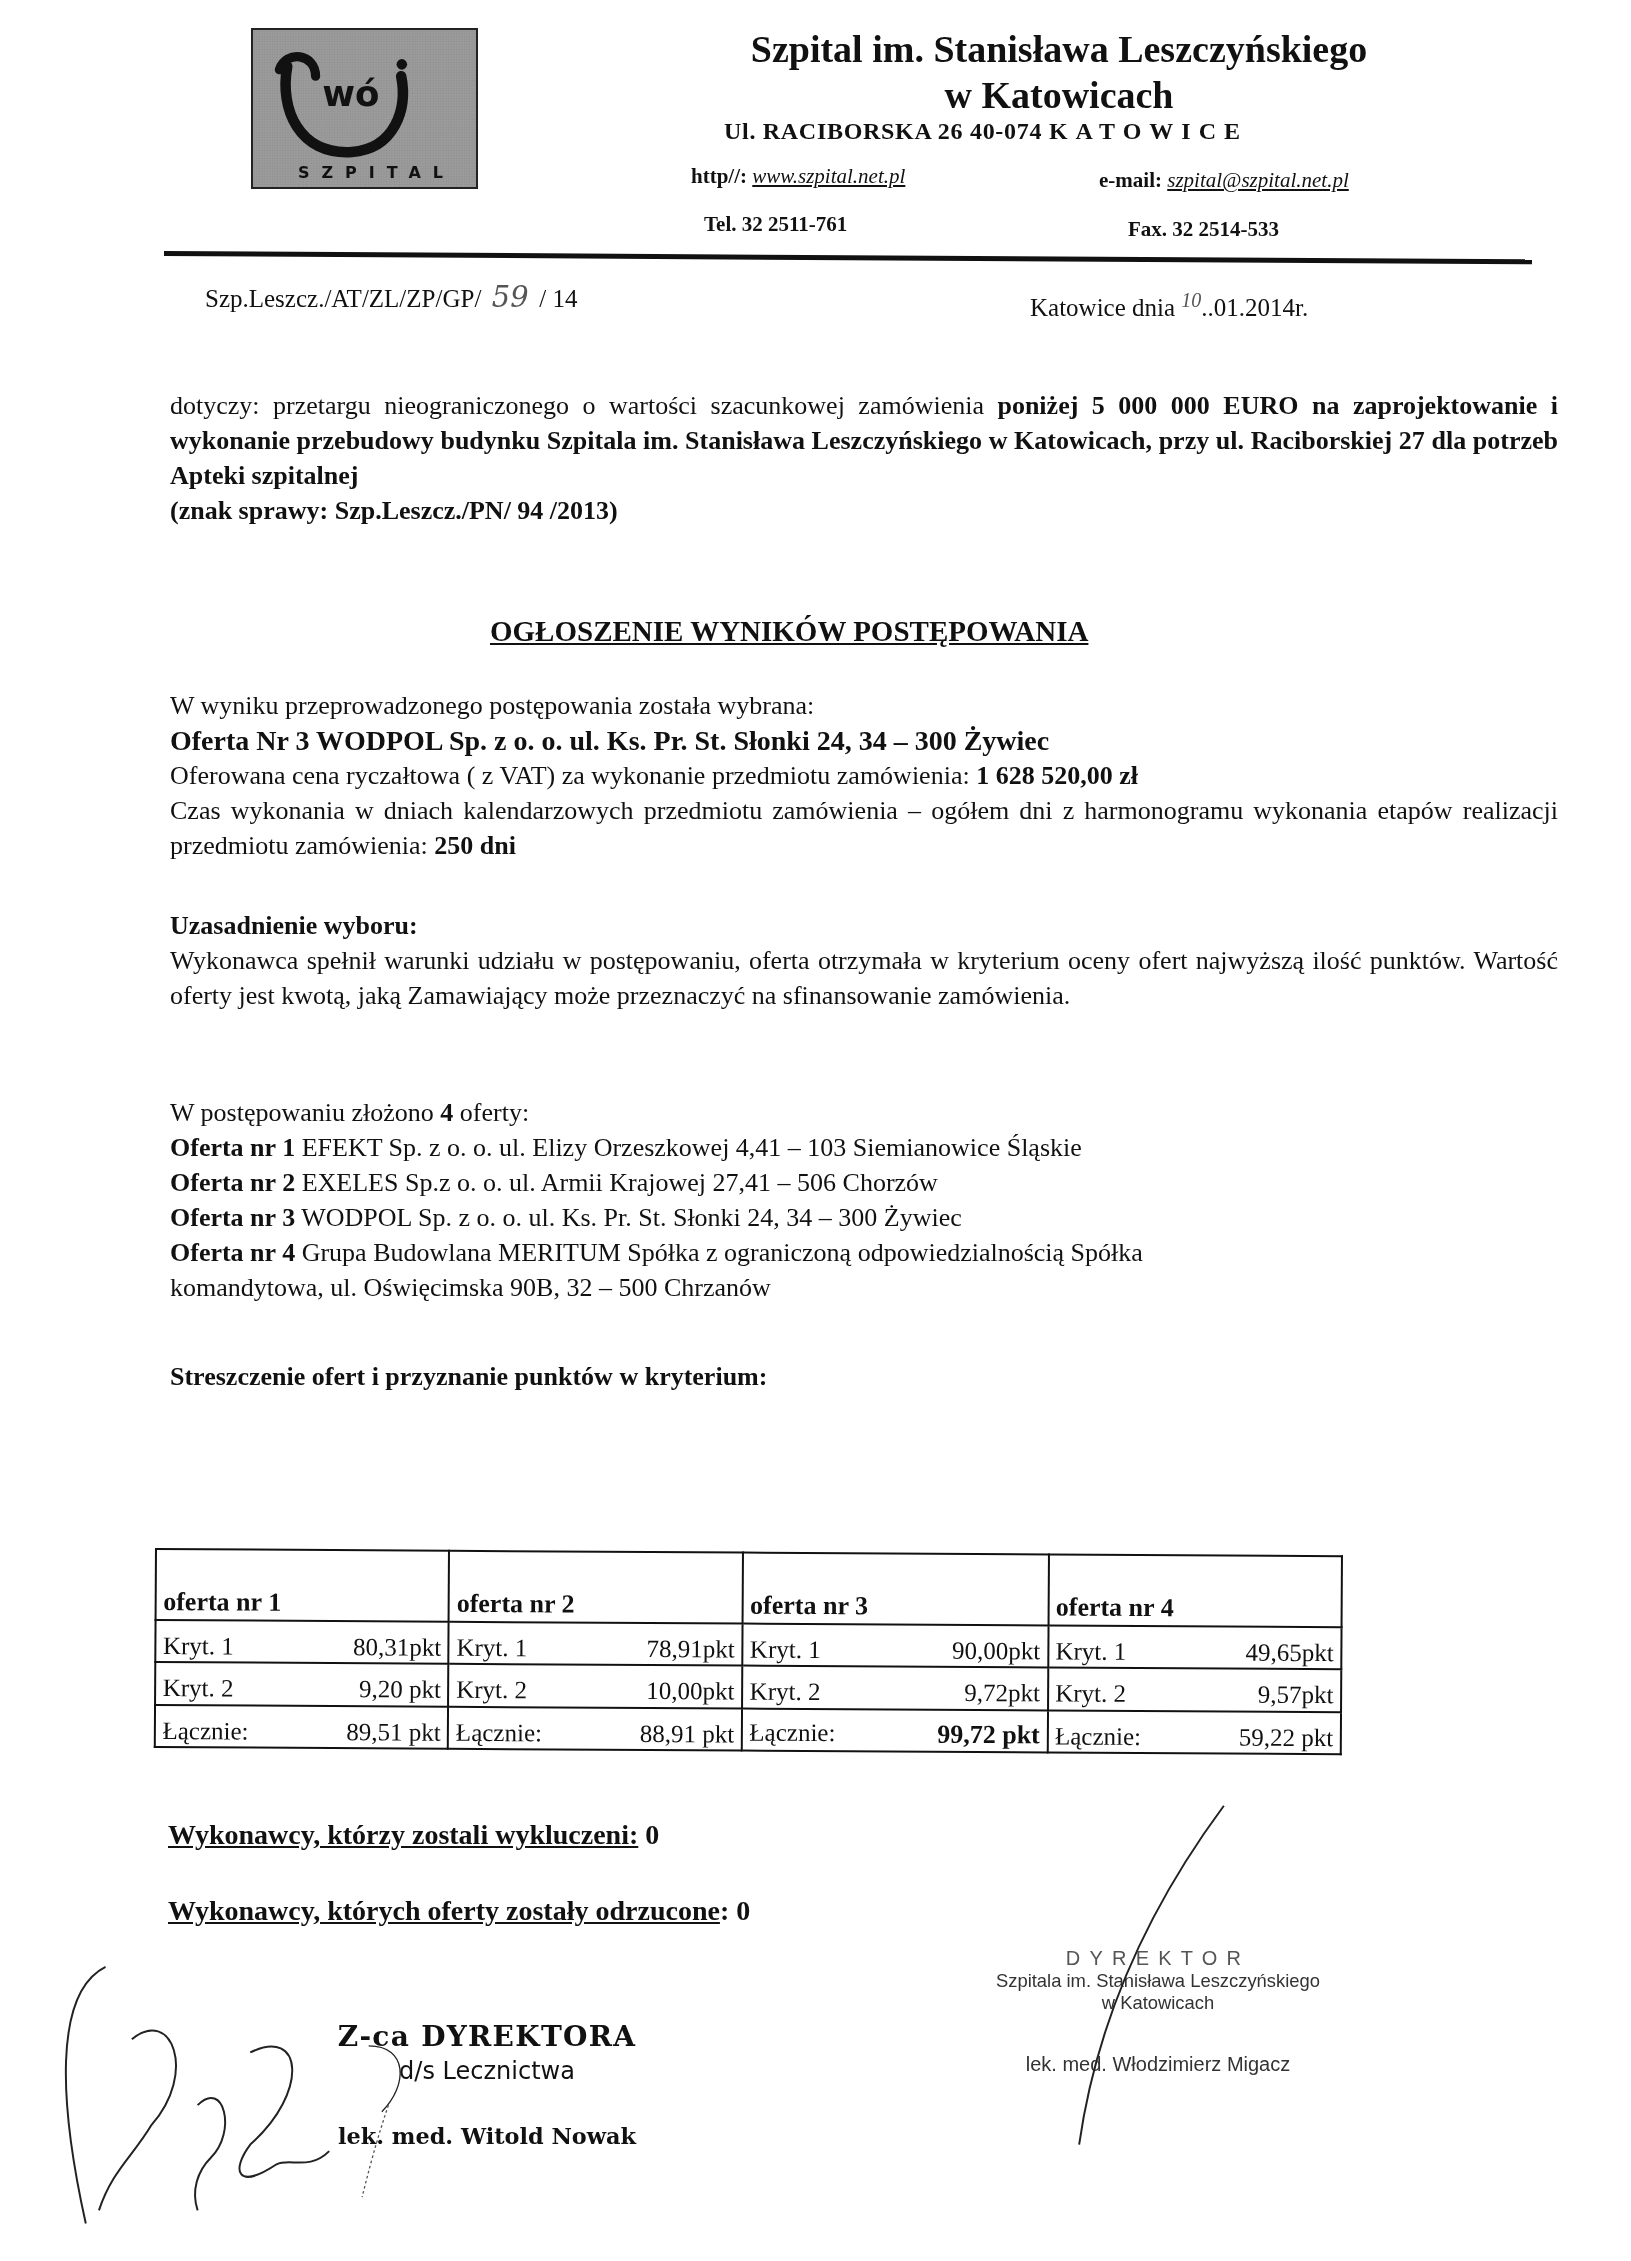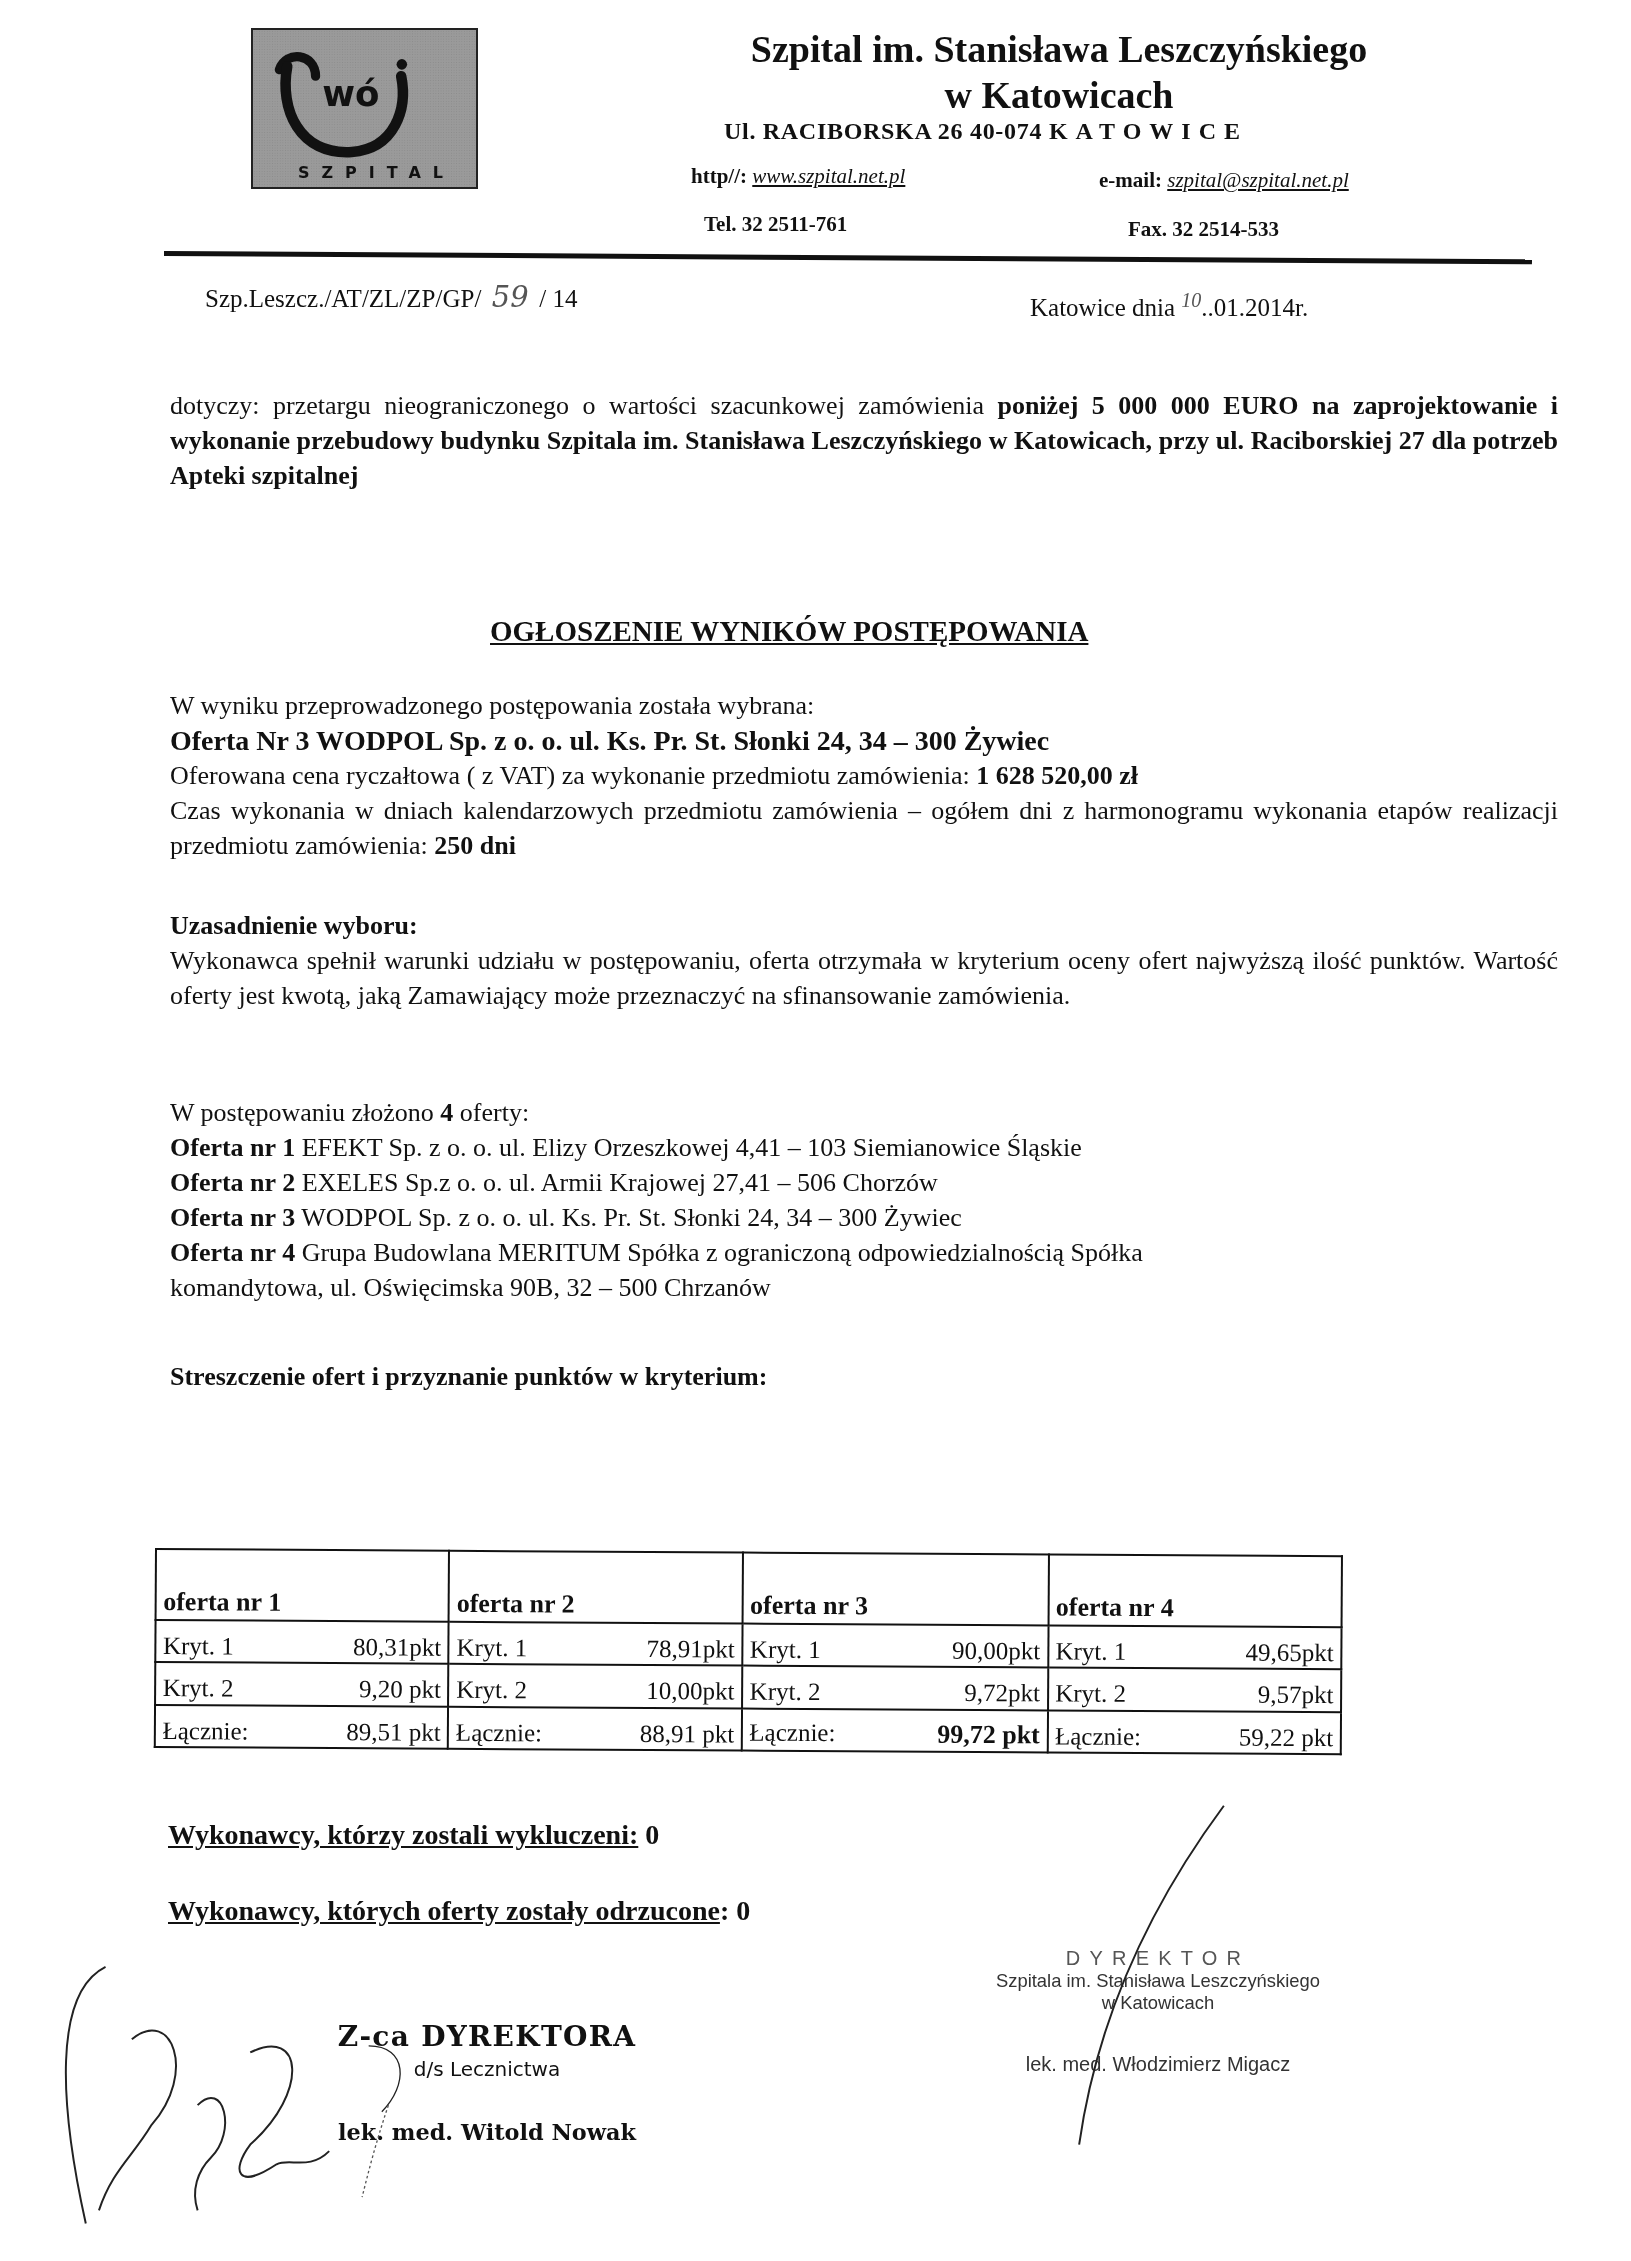--- a/index.html
+++ b/index.html
@@ -55,21 +55,21 @@
   .results-table .winner { font-weight: bold; font-size: 26px; }
 
   .excluded, .rejected { left: 168px; font-size: 28px; font-weight: bold; }
   .excluded { top: 1819px; }
   .rejected { top: 1895px; }
   .excluded .lbl, .rejected .lbl { text-decoration: underline; }
 
   
   .stamp-deputy { left: 316px; top: 2020px; width: 342px; text-align: center; font-family: "DejaVu Sans", sans-serif; }
   .stamp-deputy .t1 { font-family: "DejaVu Serif", serif; font-weight: bold; font-size: 28px; letter-spacing: 1.3px; }
-  .stamp-deputy .t2 { font-size: 20px; margin-top: 4px; }
+  .stamp-deputy .t2 { font-size: 24px; margin-top: 4px; }
   .stamp-deputy .t3 { font-family: "DejaVu Serif", serif; font-weight: bold; font-size: 22.4px; margin-top: 38px; }
 
   .stamp-director { left: 954px; top: 1947px; width: 408px; text-align: center;
                     font-family: "Liberation Sans", sans-serif; color: #333; }
   .stamp-director .d1 { font-size: 20px; letter-spacing: 9.2px; color: #555; }
   .stamp-director .d2 { font-size: 18.4px; }
   .stamp-director .d3 { font-size: 18.4px; }
   .stamp-director .d4 { font-size: 20px; margin-top: 39px; }
 
   .sig-layer { left: 0; top: 0; pointer-events: none; }
@@ -110,20 +110,21 @@
 <div class="abs ref-number">
   <span>Szp.Leszcz./AT/ZL/ZP/GP/</span><span class="hand">59</span><span>/ 14</span>
 </div>
 <div class="abs doc-date">
   <span>Katowice dnia</span>
   <span class="hand">10</span><span>..01.2014r.</span>
 </div>
 
 <div class="abs text-block subject">
   <span>dotyczy: przetargu nieograniczonego o wartości szacunkowej zamówienia </span><span class="b">poniżej 5 000 000 EURO na zaprojektowanie i wykonanie przebudowy budynku Szpitala im. Stanisława Leszczyńskiego w Katowicach, przy ul. Raciborskiej 27 dla potrzeb Apteki szpitalnej</span>
+  <div class="b">(znak sprawy: Szp.Leszcz./PN/ 94 /2013)</div>
 </div>
 
 <div class="abs notice-title">OGŁOSZENIE WYNIKÓW POSTĘPOWANIA</div>
 
 <div class="abs text-block result-block">
   <div>W wyniku przeprowadzonego postępowania została wybrana:</div>
   <div class="b" style="font-size:28px">Oferta Nr 3 WODPOL Sp. z o. o. ul. Ks. Pr. St. Słonki 24, 34 – 300 Żywiec</div>
   <div><span>Oferowana cena ryczałtowa ( z VAT) za wykonanie przedmiotu zamówienia: </span><span class="b">1 628 520,00 zł</span></div>
   <div><span>Czas wykonania w dniach kalendarzowych przedmiotu zamówienia – ogółem dni z harmonogramu wykonania etapów realizacji przedmiotu zamówienia: </span><span class="b">250 dni</span></div>
 </div>

